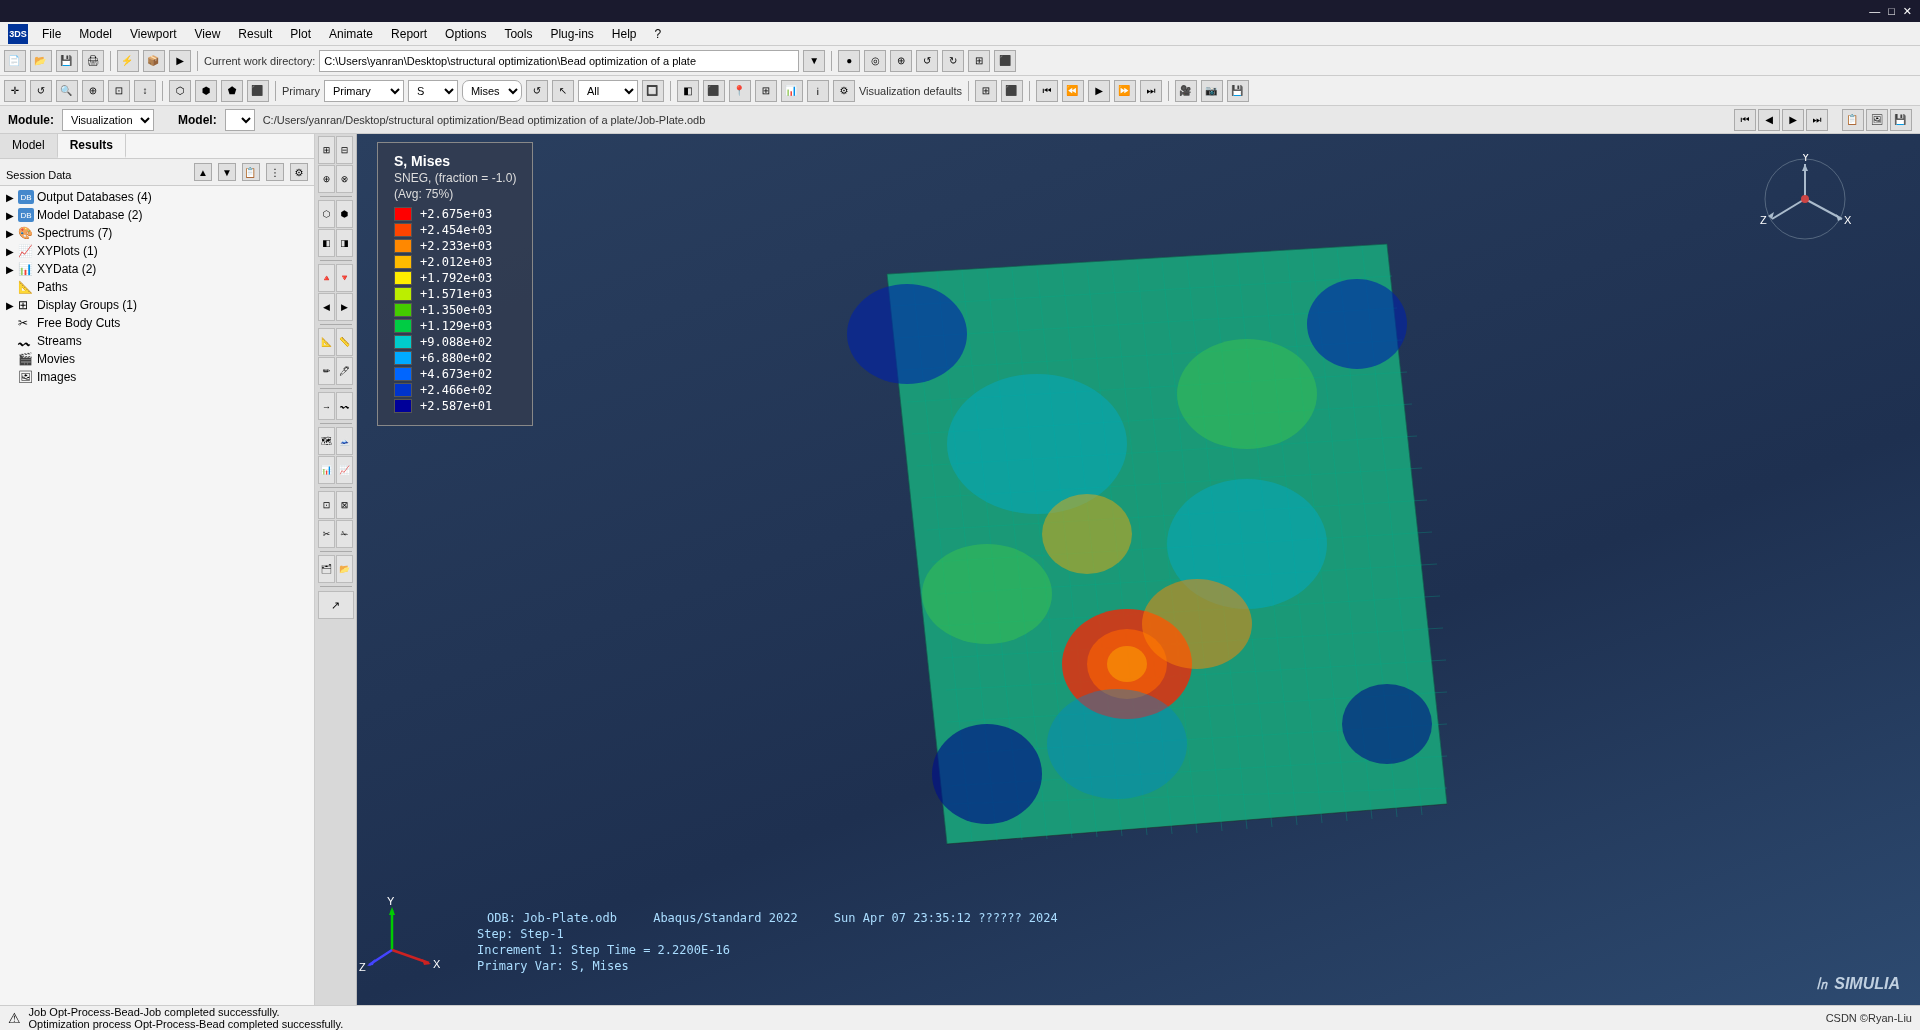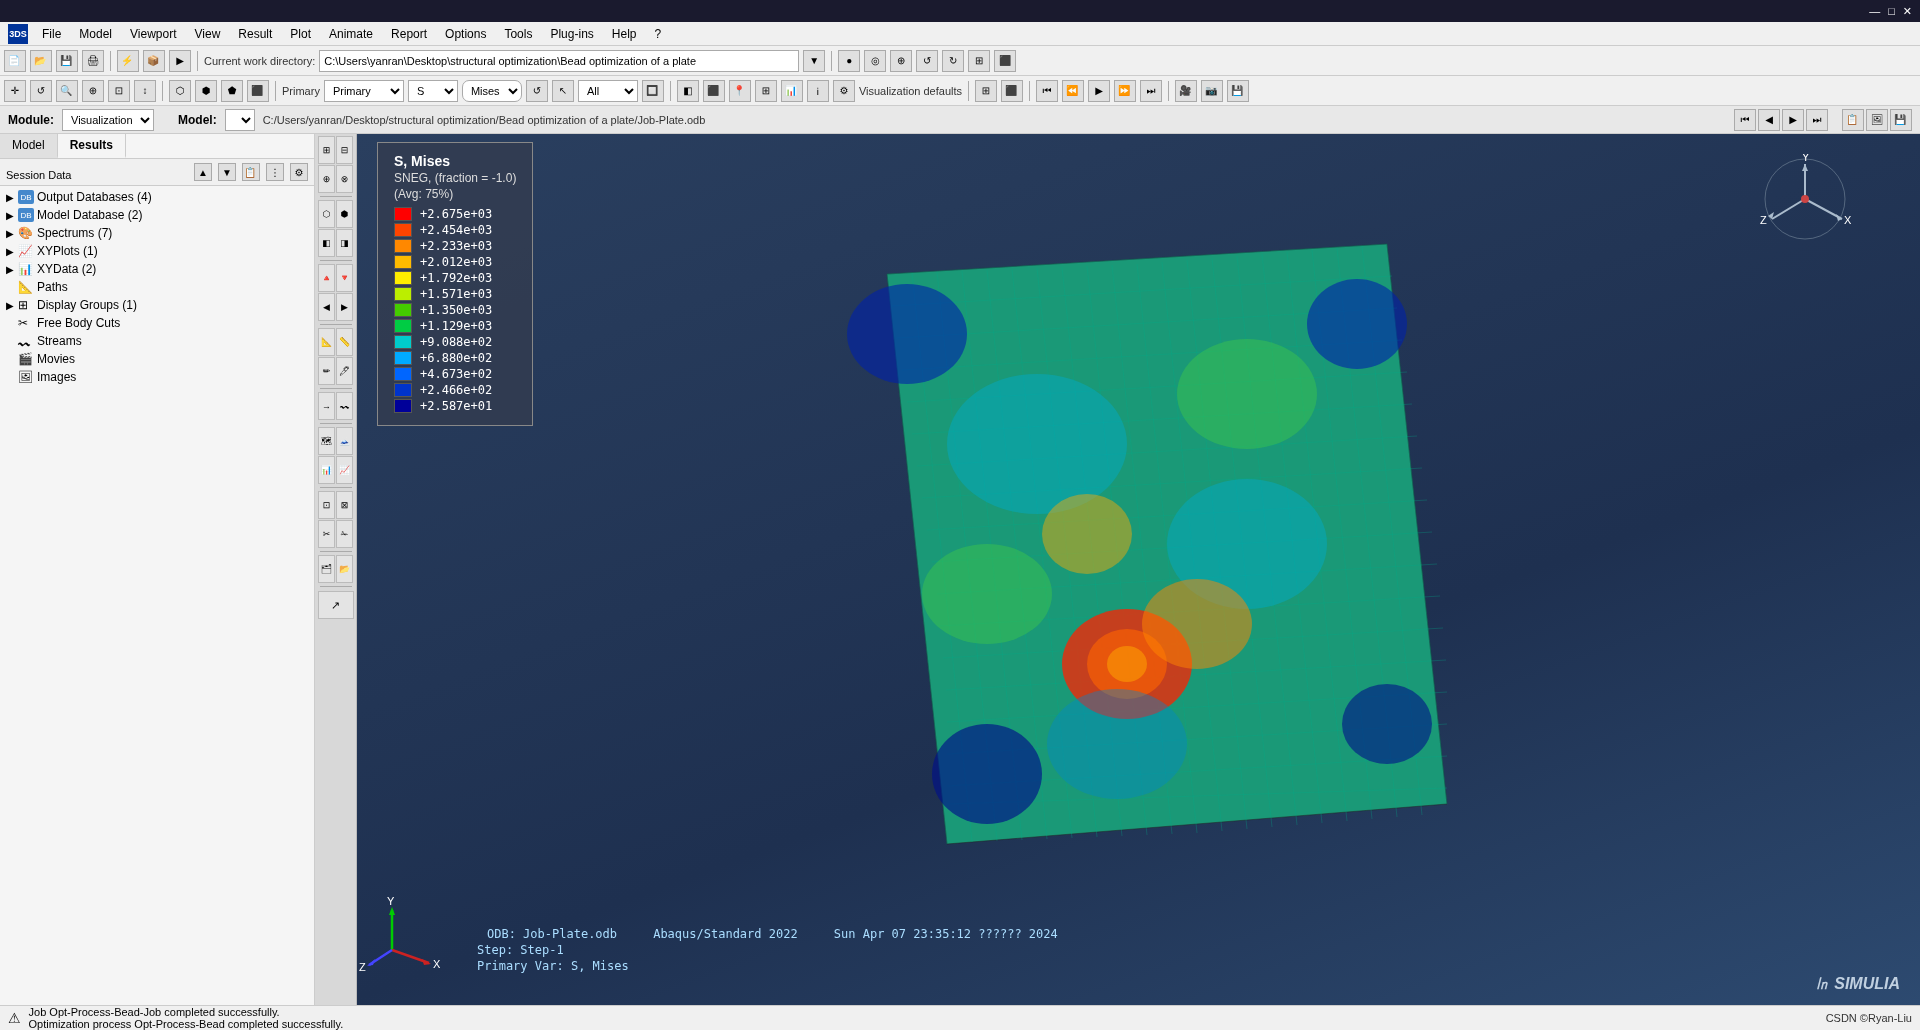--- a/index.html
+++ b/index.html
@@ -597,20 +597,21 @@
           <text x="2" y="76" fill="#ffffff" font-size="11" font-family="Arial">Z</text>
         </svg>
         <div style="margin-left:10px;">
           <span>ODB: Job-Plate.odb</span>
           &nbsp;&nbsp;&nbsp;
           <span>Abaqus/Standard 2022</span>
           &nbsp;&nbsp;&nbsp;
           <span>Sun Apr 07 23:35:12 ?????? 2024</span>
         </div>
         <div>Step: Step-1</div>
+        <div>Increment    1: Step Time =    2.2200E-16</div>
         <div>Primary Var: S, Mises</div>
       </div>
 
       <div style="position:absolute; bottom:10px; right:20px; color:#c0d0e0; font-size:16px; font-style:italic; font-weight:bold; font-family:Arial;">
         ㏑ SIMULIA
       </div>
 
     </div>
   </div>
 </div>

